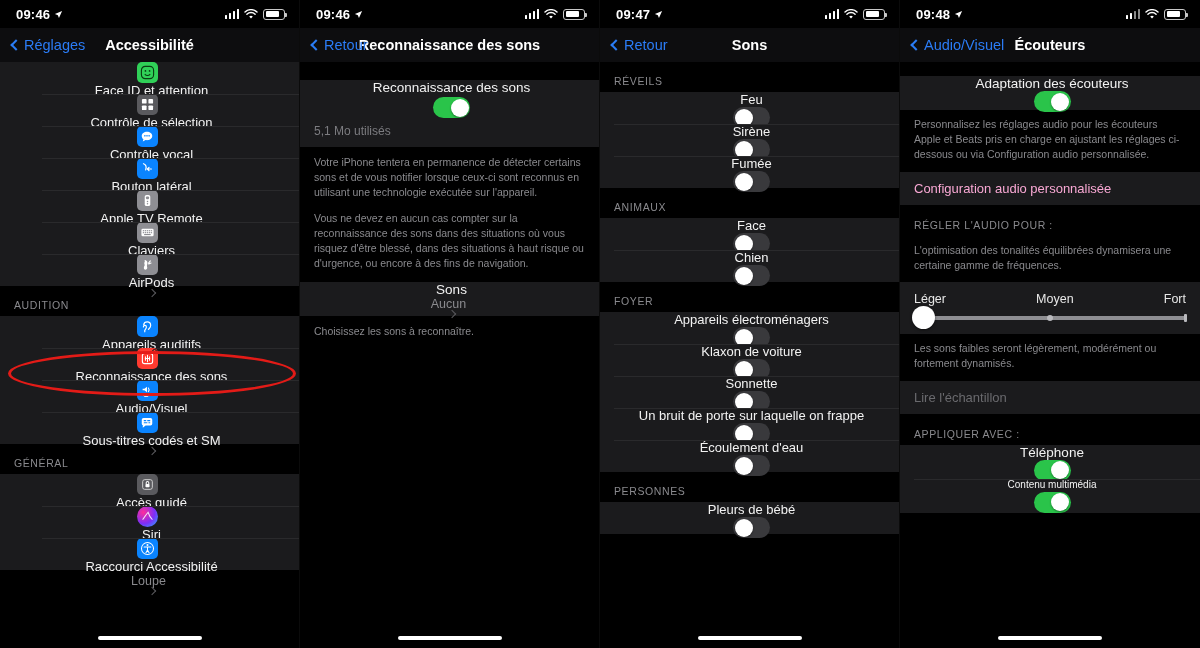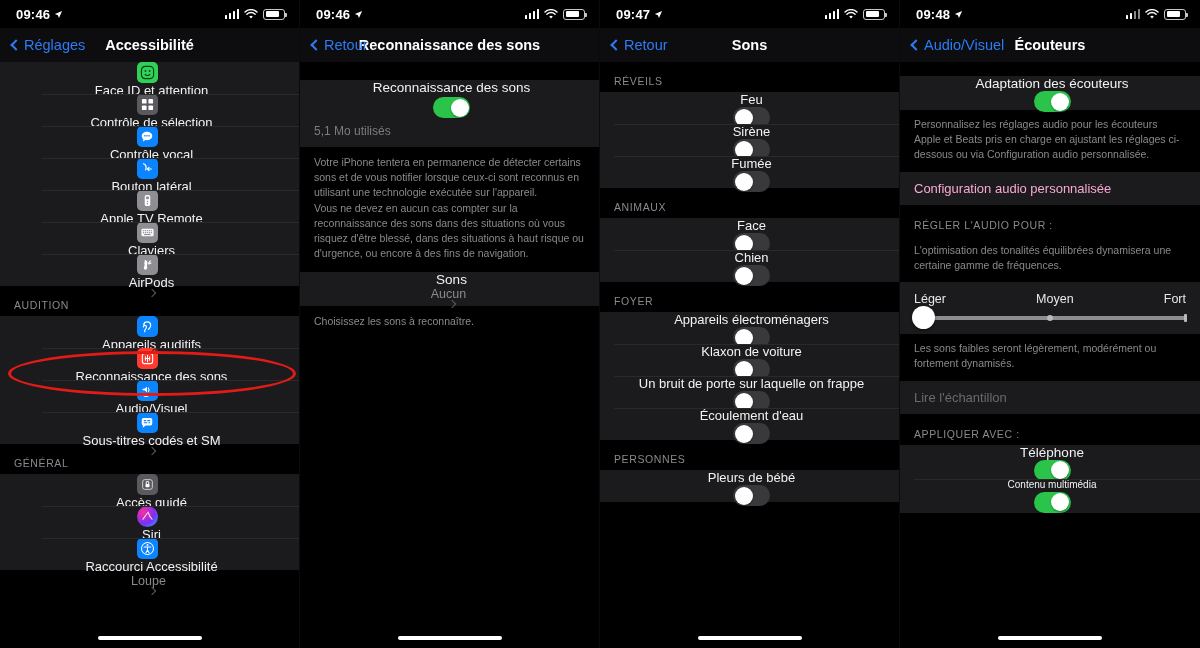--- a/index.html
+++ b/index.html
@@ -84,21 +84,21 @@
   
   .toggle { width:37px; height:21px; border-radius:11px; position:relative; flex:0 0 auto; cursor:pointer; }
   .toggle.on { background:#2ac44a; }
   .toggle.off { background:#39393c; }
   .toggle .knob { position:absolute; top:1.5px; width:18px; height:18px; border-radius:50%; background:#fff; box-shadow:0 1px 2px rgba(0,0,0,.4);}
   .toggle.on .knob { right:1.5px; }
   .toggle.off .knob { left:1.5px; }
 
   
   .footnote { color:#8a8a8e; font-size:10.5px; line-height:1.45; padding: 8px 14px 10px 14px; background:#000; }
-  .footnote p + p { }
+  .footnote p + p { margin-top:10px; }
   .subvalue { color:#7c7c80; font-size:12px; padding:6px 14px 9px 14px; background:#1b1b1d; }
 
   .linkrow { background:#1b1b1d; padding:9px 14px; color:#f9a8d4; font-size:13px; cursor:pointer;}
   .disabledrow { background:#1b1b1d; padding:9px 14px; color:#6a6a6e; font-size:13px;}
 
   
   .sliderblock { background:#1b1b1d; padding:6px 14px 14px 14px;}
   .sliderlabels { display:flex; justify-content:space-between; color:#e8e8e8; font-size:12.5px; padding: 4px 0 10px 0;}
   .track { position:relative; height:4px; background:#8e8e92; border-radius:2px; }
   .track .tick { position:absolute; top:-1px; width:6px; height:6px; border-radius:50%; background:#b9b9bd; }
@@ -515,20 +515,26 @@
               <span class="knob"></span>
             </span>
         </div>
         <div class="row noicon">
           <span class="label">Klaxon de voiture</span>
           <span class="toggle off">
               <span class="knob"></span>
             </span>
         </div>
         <div class="row noicon">
+          <span class="label">Sonnette</span>
+          <span class="toggle off">
+              <span class="knob"></span>
+            </span>
+        </div>
+        <div class="row noicon">
           <span class="label">Un bruit de porte sur laquelle on frappe</span>
           <span class="toggle off">
               <span class="knob"></span>
             </span>
         </div>
         <div class="row noicon">
           <span class="label">Écoulement d'eau</span>
           <span class="toggle off">
               <span class="knob"></span>
             </span>

